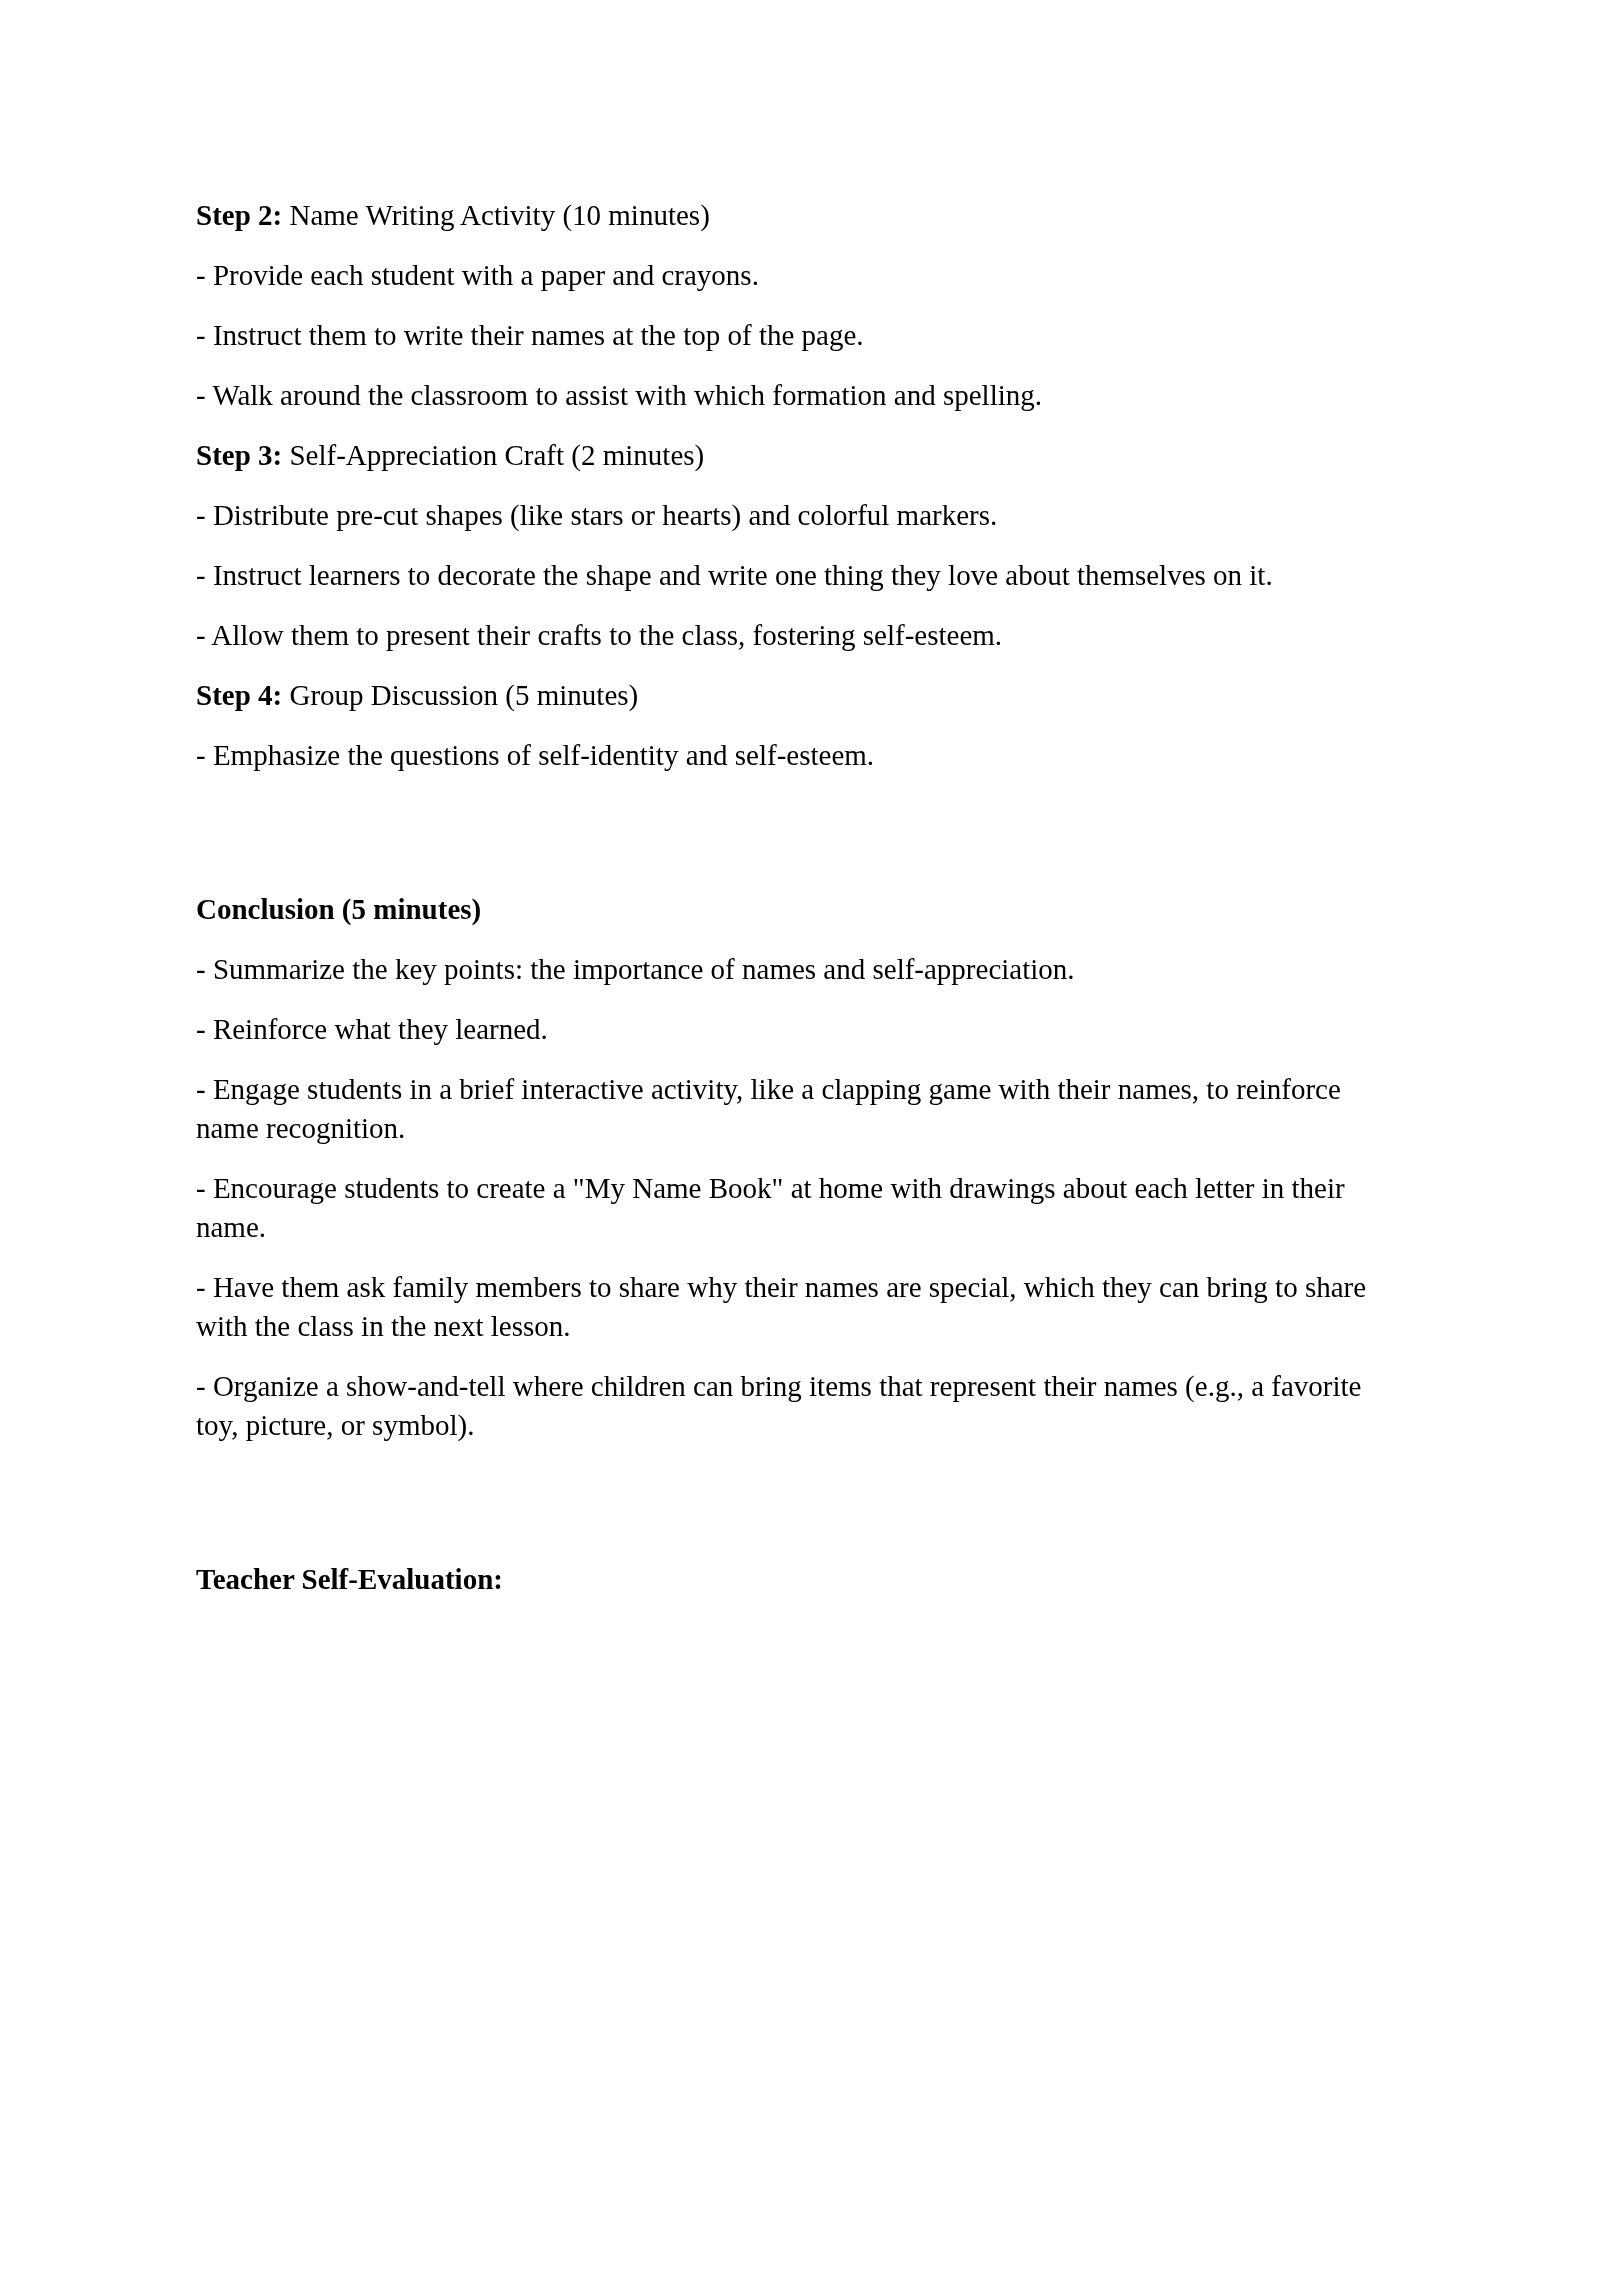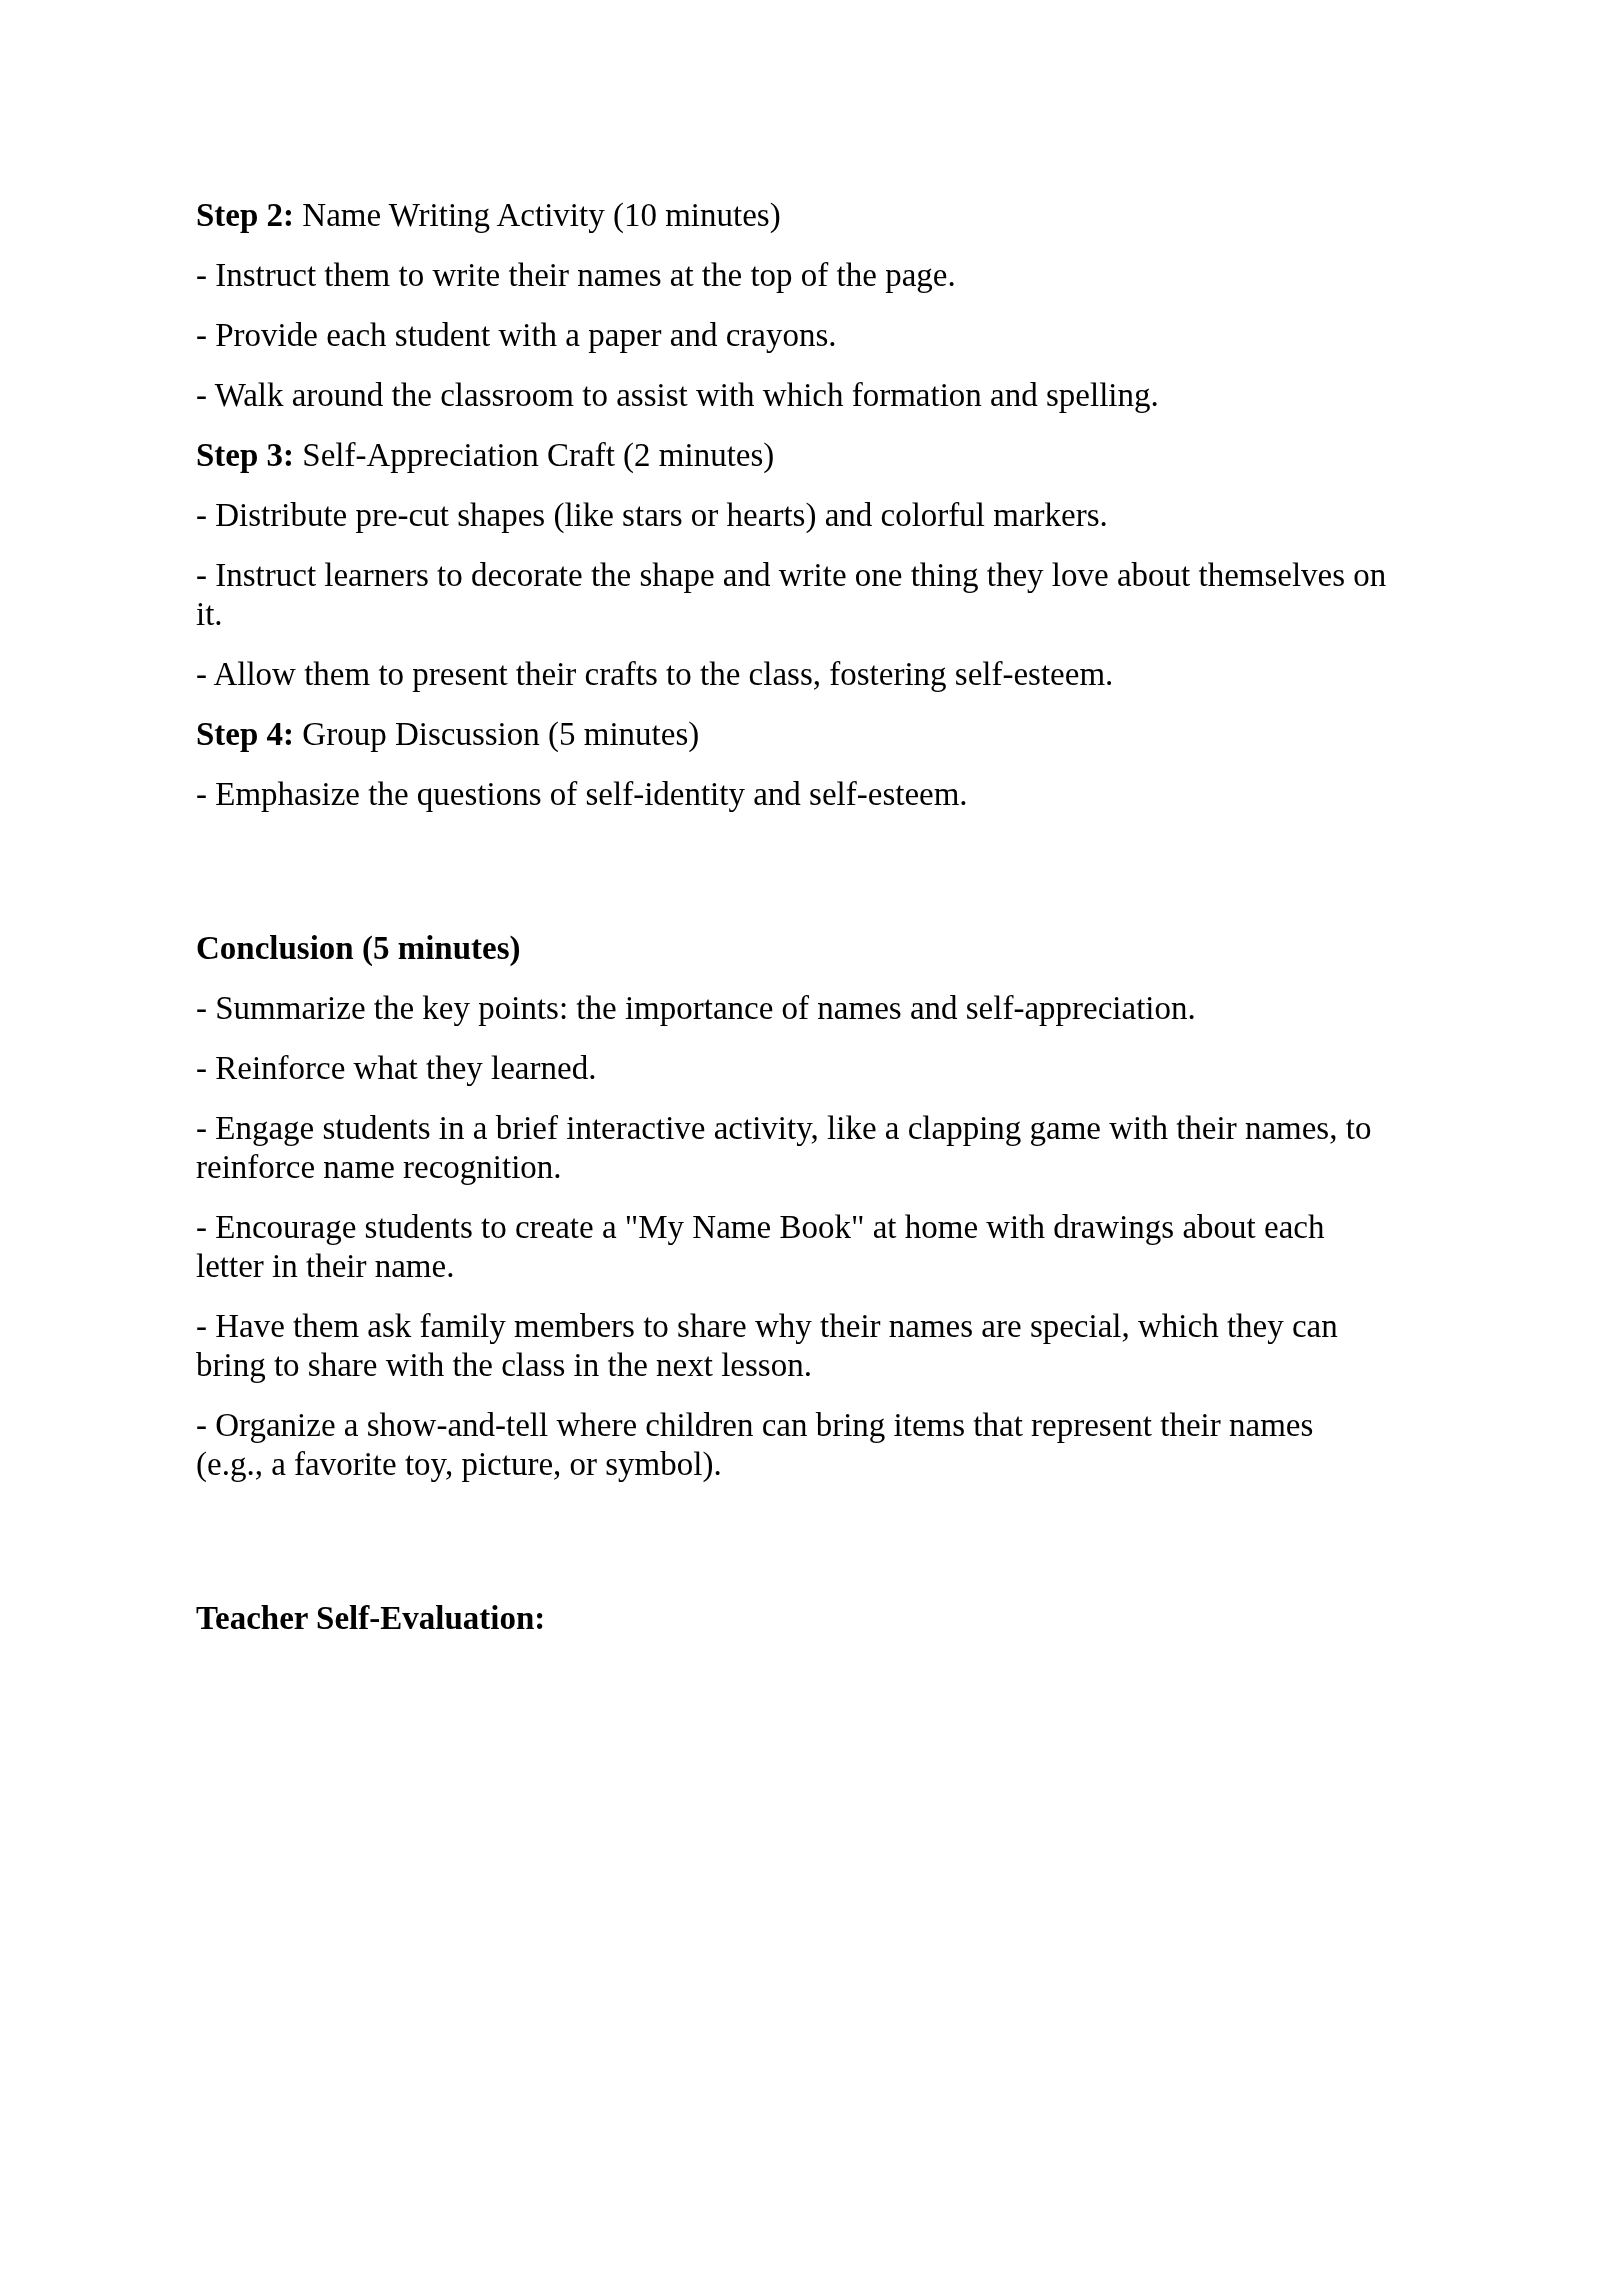--- a/index.html
+++ b/index.html
@@ -8,21 +8,21 @@
     background: #ffffff;
   }
   .page {
     position: relative;
     width: 1584px;
     height: 2295px;
     background: #ffffff;
     box-sizing: border-box;
     padding: 196px 196px 0 196px;
     font-family: "Liberation Serif", serif;
-    font-size: 33px;
+    font-size: 29px;
     line-height: 39px;
     color: #000000;
     overflow: hidden;
   }
   .para {
     margin: 0 0 21px 0;
     text-align: left;
   }
   .b {
     font-weight: bold;
@@ -31,23 +31,23 @@
     margin-top: 115px;
   }
 </style>
 </head>
 <body>
 
 <div class="page">
 
   <p class="para"><span class="b">Step 2:</span><span> Name Writing Activity (10 minutes)</span></p>
 
+  <p class="para"><span>- Provide each student with a paper and crayons.</span></p>
+
   <p class="para"><span>- Instruct them to write their names at the top of the page.</span></p>
-
-  <p class="para"><span>- Provide each student with a paper and crayons.</span></p>
 
   <p class="para"><span>- Walk around the classroom to assist with which formation and spelling.</span></p>
 
   <p class="para"><span class="b">Step 3:</span><span> Self-Appreciation Craft (2 minutes)</span></p>
 
   <p class="para"><span>- Distribute pre-cut shapes (like stars or hearts) and colorful markers.</span></p>
 
   <p class="para"><span>- Instruct learners to decorate the shape and write one thing they love about themselves on it.</span></p>
 
   <p class="para"><span>- Allow them to present their crafts to the class, fostering self-esteem.</span></p>

